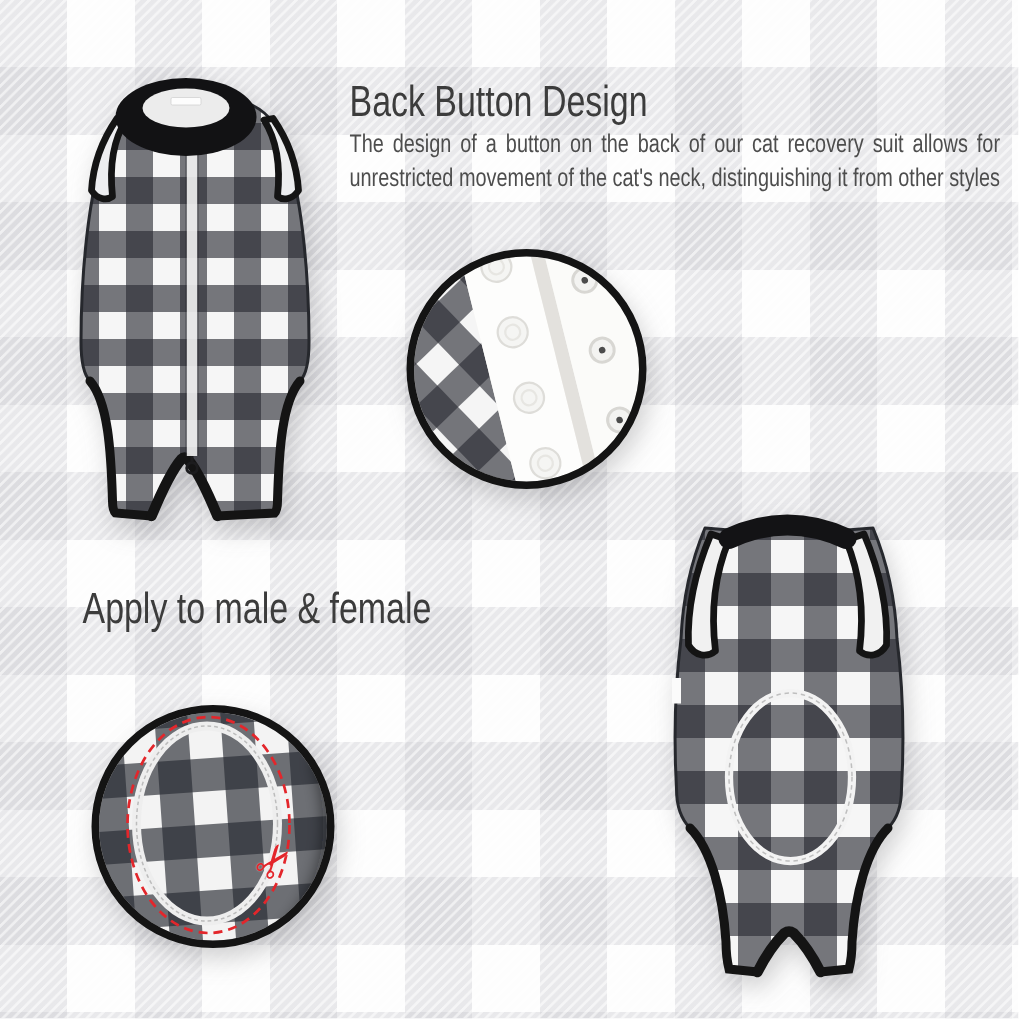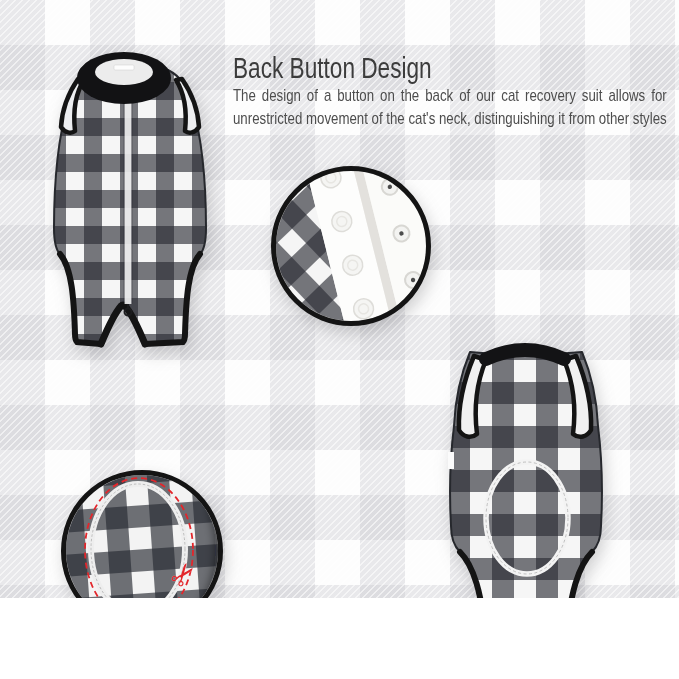--- a/index.html
+++ b/index.html
@@ -1,18 +1,18 @@
 <!DOCTYPE html>
 <html style="--heading: #3c3c3c; --body: #4d4d4d; --accent-red: #e3262b; --trim-black: #141414; --fabric-dark: #2c2e33; --fabric-white: #f6f6f6; --backdrop-check-gray: #ececef;"><head>
 <meta charset="utf-8">
 <style>
   html,body{margin:0;padding:0;background:#ffffff;}
   .canvas{
     position:relative;
-    width:679px;height:598px;
+    width:679px;height:679px;
     overflow:hidden;
     font-family:"Liberation Sans", sans-serif;
     background-color:#fdfdfd;
     background-image:
       repeating-linear-gradient(135deg, rgba(255,255,255,0.55) 0 2px, rgba(255,255,255,0) 2px 5px),
       linear-gradient(90deg, rgba(204,204,210,0.42) 50%, rgba(0,0,0,0) 50%),
       linear-gradient(0deg,  rgba(204,204,210,0.42) 50%, rgba(0,0,0,0) 50%);
     background-size:7px 7px, 90px 90px, 90px 90px;
   }
   .abs{position:absolute;}
@@ -123,20 +123,23 @@
               <circle cx="135" cy="83" r="2.2"></circle>
               <circle cx="135" cy="131" r="2.2"></circle>
           </g>
         </g>
         <rect x="158" y="-60" width="90" height="300" fill="#f1efe9"></rect>
       </g>
     </g>
     <circle cx="83" cy="83" r="77.5" fill="none" stroke="#141414" stroke-width="5"></circle>
   </svg>
 
+  <div class="abs" style="left:55px;top:390px">
+    <h1 class="sx">Apply to male &amp; female</h1>
+  </div>
 
   <svg class="photo" style="left:58px;top:467px" width="168" height="168" viewBox="0 0 168 168">
     <defs>
       <pattern id="gD2" width="44" height="44" patternUnits="userSpaceOnUse" patternTransform="rotate(-4)">
         <rect width="44" height="44" fill="#f3f3f3"></rect>
         <rect width="22" height="44" fill="rgba(40,42,50,0.66)"></rect>
         <rect width="44" height="22" fill="rgba(40,42,50,0.66)"></rect>
       </pattern>
       <clipPath id="c2">
           <circle cx="84" cy="84" r="76"></circle>

